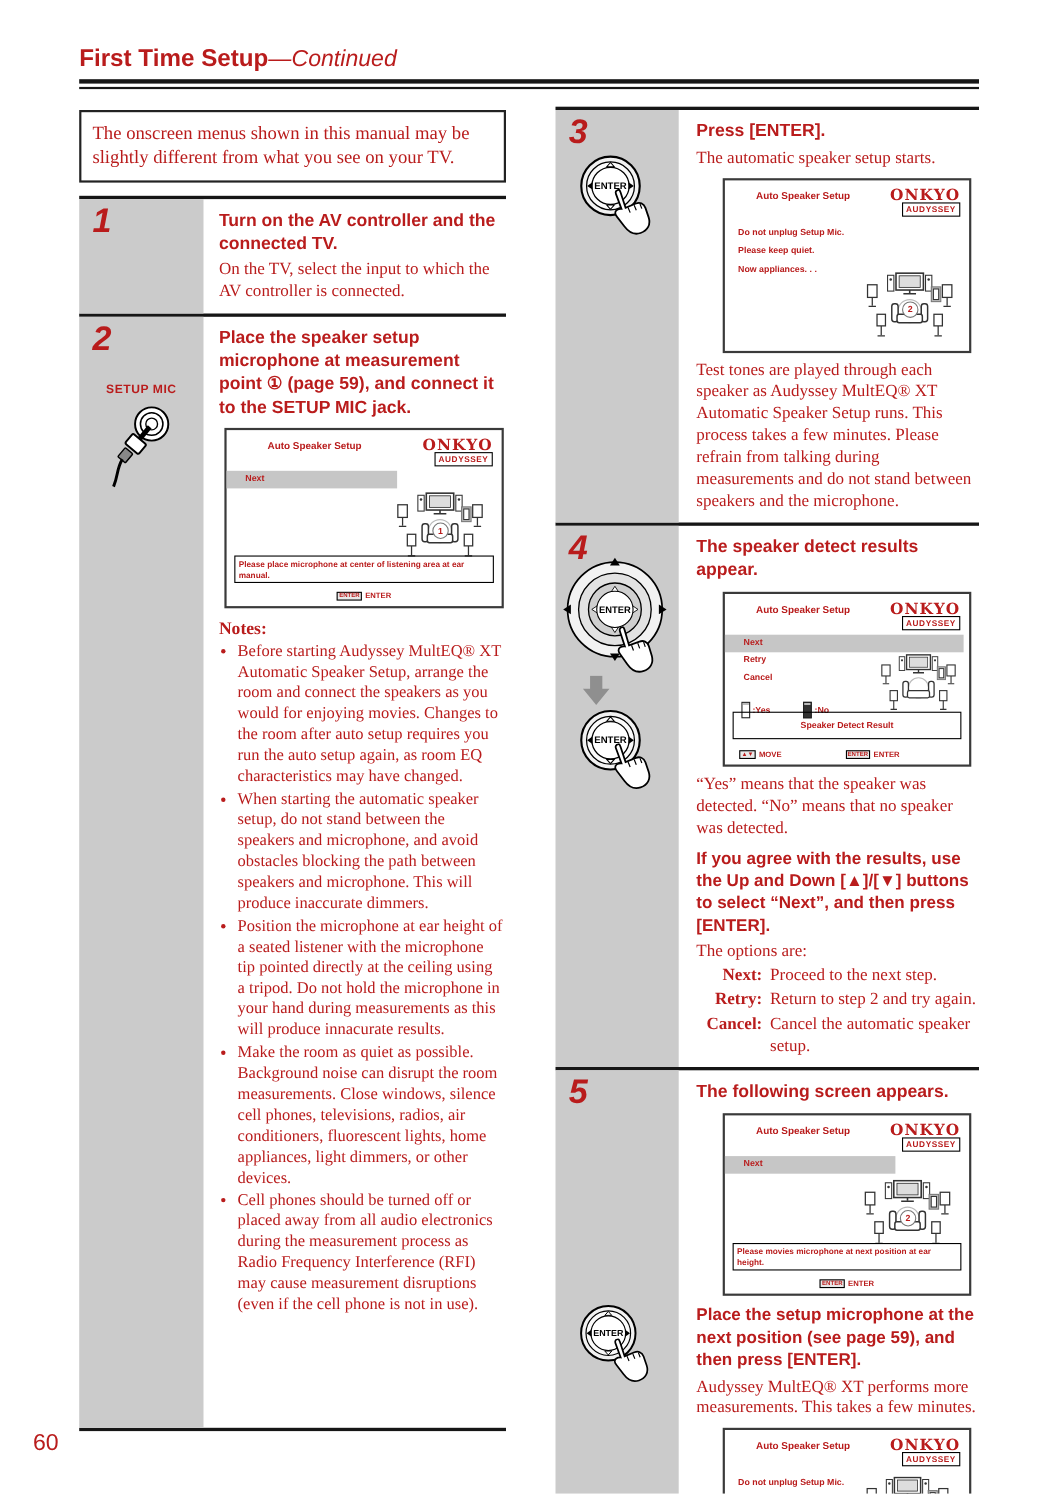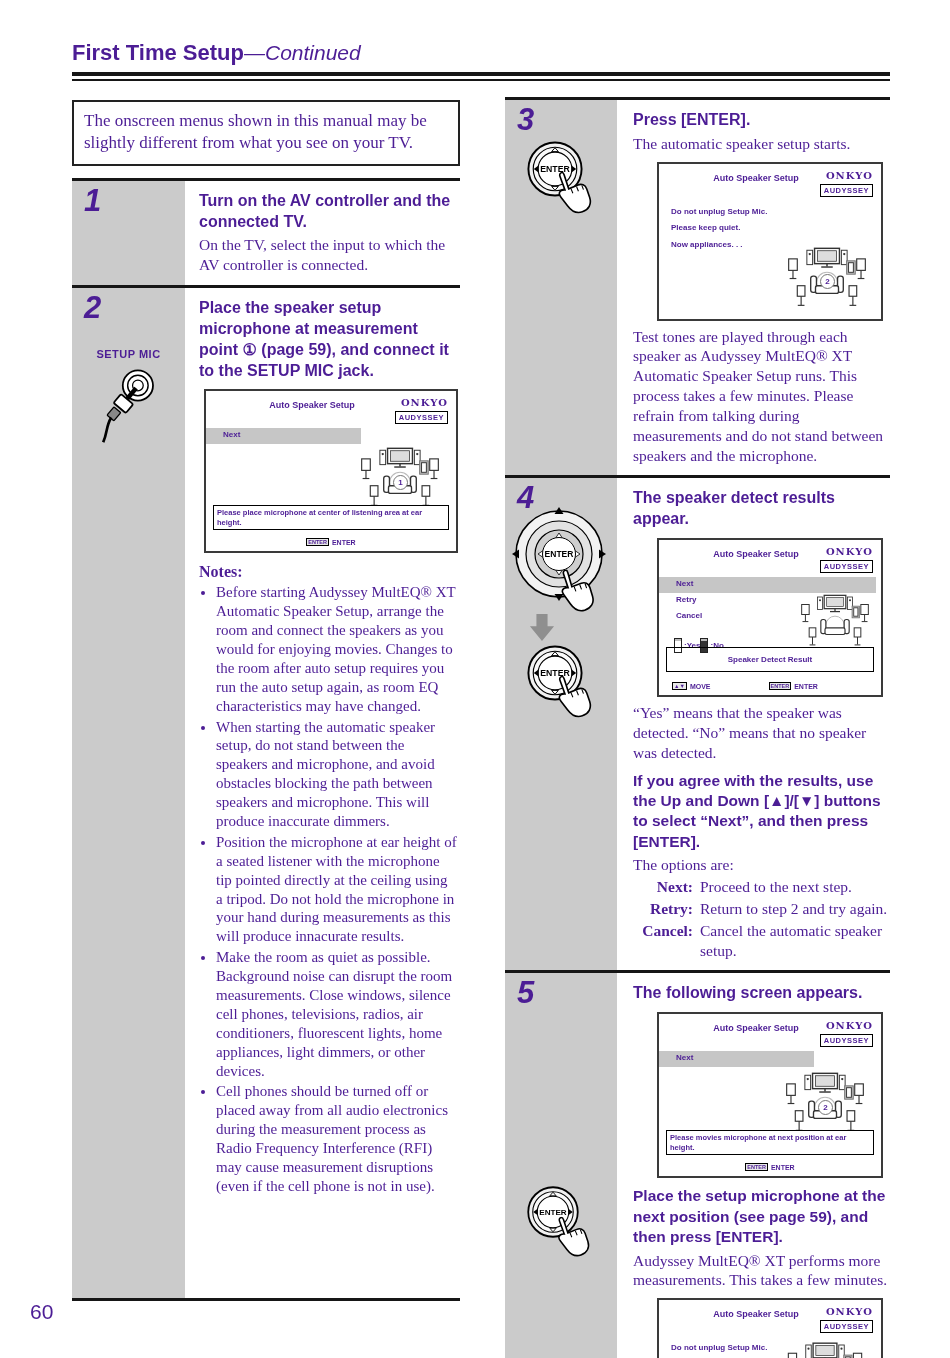--- a/index.html
+++ b/index.html
@@ -1,16 +1,16 @@
 <!DOCTYPE html>
 <html><head>
 <meta charset="utf-8">
 <style>
   html,body { margin:0; padding:0; background:#fff; }
-  #page { position:relative; width:950px; height:1358px; background:#fff; color:#4c1d95;
+  #page { position:relative; width:950px; height:1358px; background:#fff; color:#b91c1c;
           font-family:"Liberation Serif", serif; overflow:hidden; }
 
   
   #header { position:absolute; left:72px; top:40px; width:818px; }
   .hdr-title { font-family:"Liberation Sans", sans-serif; font-size:22px; font-weight:bold; }
   .hdr-suffix { font-family:"Liberation Sans", sans-serif; font-size:21px; font-style:italic; font-weight:normal; }
   .double-rule { margin-top:6px; height:3px; border-top:4px solid #161616; border-bottom:2px solid #161616; }
 
   
   #col-left  { position:absolute; left:72px; top:100px; width:388px; }
@@ -39,41 +39,41 @@
   .opt-row { display:flex; line-height:1.28; margin-top:2px; }
   .opt-term { width:60px; text-align:right; font-weight:bold; flex-shrink:0; }
   .opt-desc { flex:1; padding-left:7px; }
 
   
   .screen { position:relative; border:2px solid #3a3a3a; background:#fff;
             font-family:"Liberation Sans", sans-serif; }
   .scr-l { width:250px; height:160px; margin:8px 0 4px auto; }
   .scr-r { width:222px; height:155px; margin:8px 0 6px 24px; }
   .scr-cut { height:130px; overflow:hidden; }
-  .sc-title { position:absolute; top:9px; left:0; width:64%; text-align:center; font-size:9px; font-weight:bold;margin-left:26px; }
+  .sc-title { position:absolute; top:9px; left:0; width:64%; text-align:center; font-size:9px; font-weight:bold; }
   .sc-onkyo { position:absolute; top:6px; right:8px; font-family:"DejaVu Serif", serif;
-              font-size:10px; font-weight:bold; letter-spacing:1px; }
+              font-size:14px; font-weight:bold; letter-spacing:1px; }
   .sc-audyssey { position:absolute; top:20px; right:8px; border:1px solid #000; padding:1px 3px;
                  font-size:7.5px; font-weight:bold; letter-spacing:.5px; }
   .sc-menu { position:absolute; top:37px; left:0; right:0; }
   .sc-menu-row { font-size:8px; font-weight:bold; padding:2px 0 4px 17px; line-height:1.25; }
   .sc-menu-row.hl { background:#c6c6c6; }
   .w55 { width:55%; } .w62 { width:62%; } .w90 { width:90%; }
   .sc-lines { position:absolute; top:40px; left:12px; font-size:8px; font-weight:bold; line-height:2.1; }
   .sc-msg { position:absolute; left:7px; right:7px; bottom:21px; border:1px solid #000;
             font-size:7.5px; font-weight:bold; padding:2px 3px; line-height:1.3; }
   .sc-footer { position:absolute; bottom:5px; left:0; right:0; text-align:center;
                font-size:7px; font-weight:bold; }
   .key-box { display:inline-block; border:1px solid #000; background:#e8e8e8; font-size:5.5px;
              padding:0 1px; vertical-align:1px; margin-right:3px; }
   .diagram { position:absolute; width:92px; height:64px; }
   .room-marker { position:absolute; left:calc(50% - 7px); top:calc(54% - 7px); width:13px; height:13px;
                  border:1px solid #777; border-radius:50%; background:#fff; font-size:8px; font-weight:bold;
                  display:flex; align-items:center; justify-content:center; }
-  .sc4-legend { position:absolute; left:15px; top:98px; display:flex; align-items:center;
+  .sc4-legend { position:absolute; left:15px; top:98px; display:flex; gap:30px; align-items:center;
                 font-size:8px; font-weight:bold; }
   .leg-item { display:flex; align-items:center; gap:2px; }
   .spk { display:inline-block; width:6px; height:13px; border:1px solid #222; background:#fff;
          box-shadow:inset 0 2px 0 #bbb; }
   .spk-no { background:#333; }
   .sc4-result { position:absolute; left:7px; right:7px; bottom:23px; border:1px solid #000;
                 text-align:center; font-size:8px; font-weight:bold; padding:7px 0; }
   .sc4-footer { position:absolute; bottom:5px; left:13px; right:6px; display:flex;
                 font-size:7px; font-weight:bold; }
   .sc4-footer .mid { margin-left:58px; }
@@ -217,21 +217,21 @@
             <div class="sc-audyssey">AUDYSSEY</div>
             <div class="sc-menu">
               <div class="sc-menu-row hl w55">Next</div>
             </div>
             <div class="diagram" style="right:10px; top:56px;">
               <svg width="92" height="64">
                   <use href="#sym-room"></use>
                 </svg>
               <span class="room-marker">1</span>
             </div>
-            <div class="sc-msg">Please place microphone at center of listening area at ear height.</div>
+            <div class="sc-msg">Please place microphone at center of listening area at ear manual.</div>
             <div class="sc-footer">
               <span class="key-box">ENTER</span><span>ENTER</span>
             </div>
           </div>
 
           <div class="notes-head">Notes:</div>
           <ul class="notes">
             <li>Before starting Audyssey MultEQ® XT Automatic Speaker Setup, arrange the room and connect the speakers as you would for enjoying movies. Changes to the room after auto setup requires you run the auto setup again, as room EQ characteristics may have changed.</li>
             <li>When starting the automatic speaker setup, do not stand between the speakers and microphone, and avoid obstacles blocking the path between speakers and microphone. This will produce inaccurate dimmers.</li>
             <li>Position the microphone at ear height of a seated listener with the microphone tip pointed directly at the ceiling using a tripod. Do not hold the microphone in your hand during measurements as this will produce innacurate results.</li>

